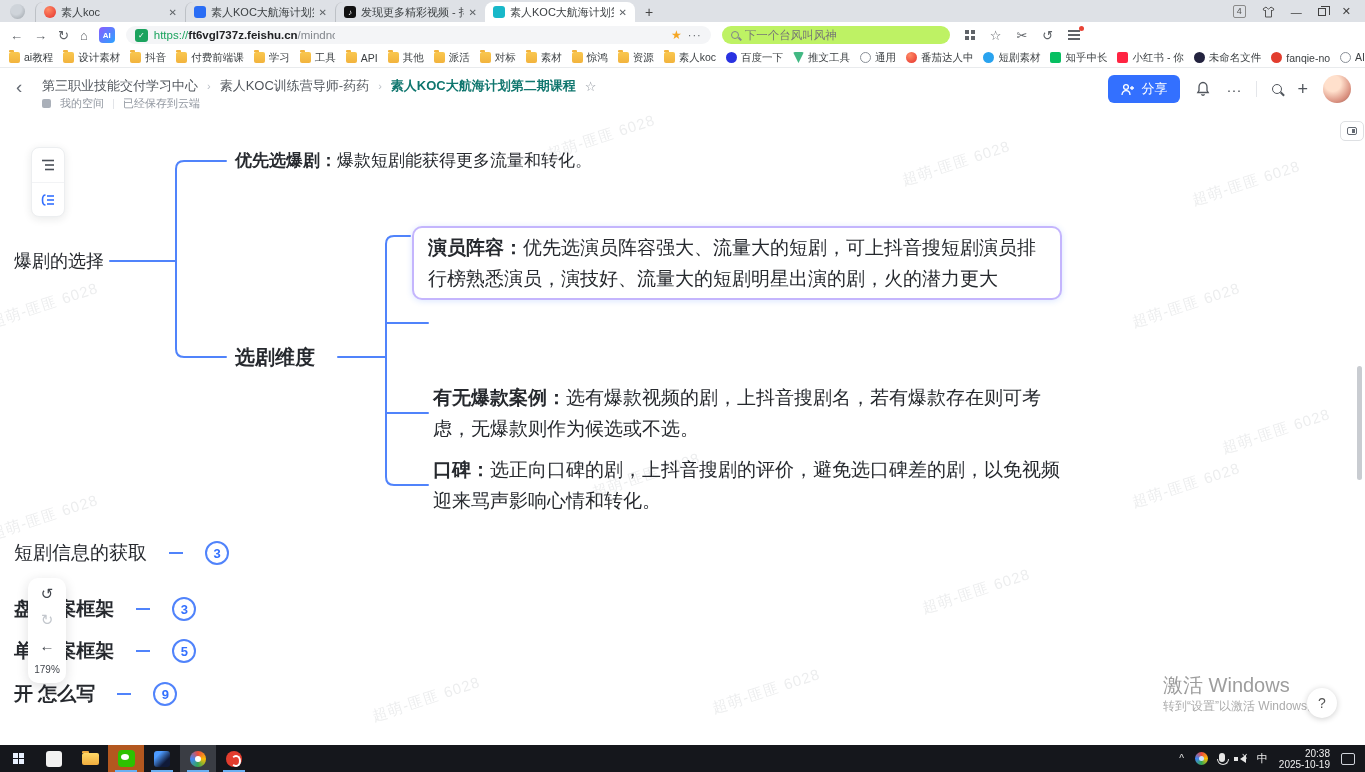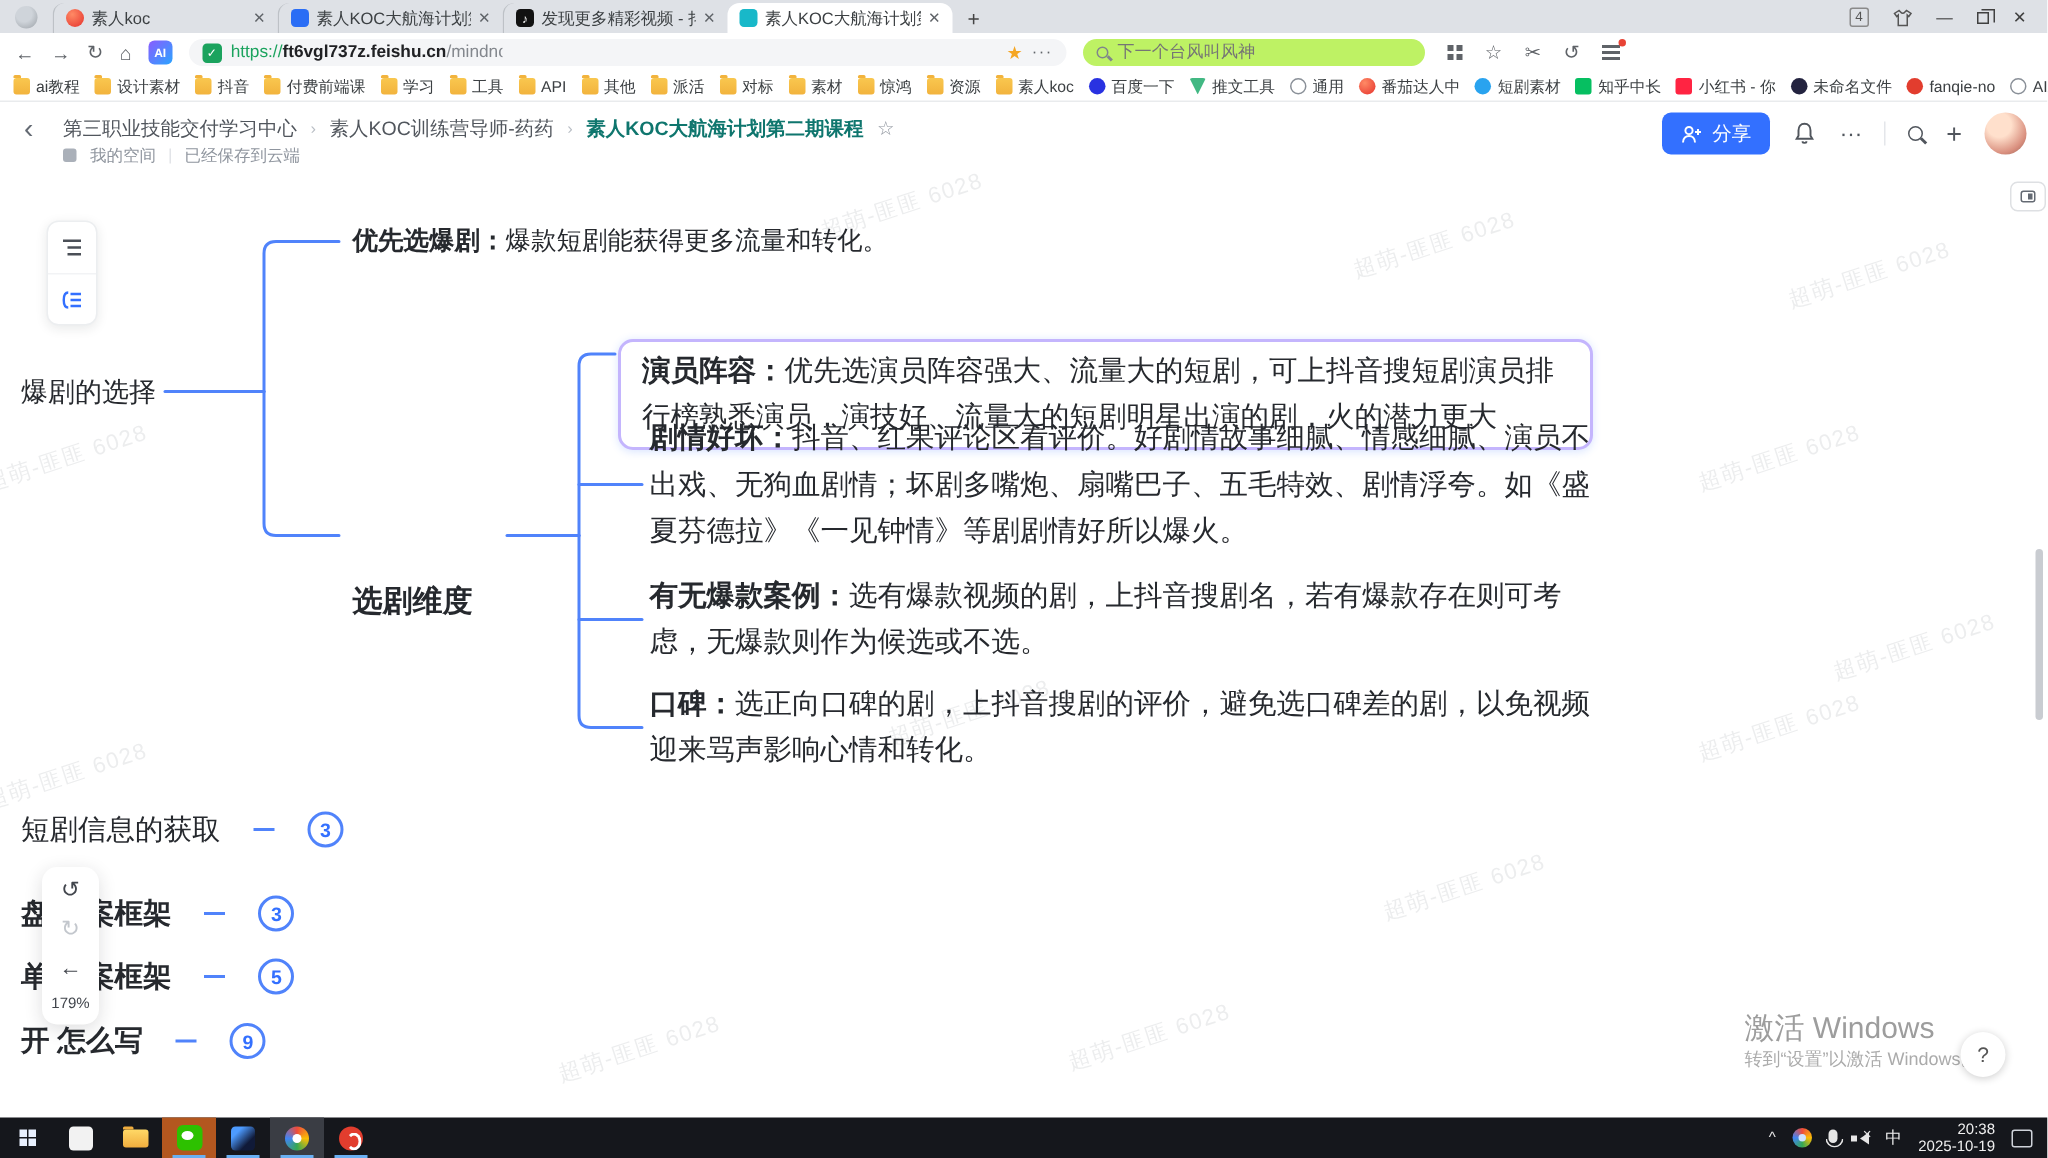--- a/index.html
+++ b/index.html
@@ -89,21 +89,21 @@
   .wm:nth-of-type(1){left:545px;top:16px;} .wm:nth-of-type(2){left:900px;top:42px;}
   .wm:nth-of-type(3){left:1190px;top:62px;} .wm:nth-of-type(4){left:-12px;top:184px;}
   .wm:nth-of-type(5){left:1130px;top:184px;} .wm:nth-of-type(6){left:590px;top:354px;}
   .wm:nth-of-type(7){left:1130px;top:364px;} .wm:nth-of-type(8){left:-12px;top:396px;}
   .wm:nth-of-type(9){left:920px;top:470px;} .wm:nth-of-type(10){left:370px;top:578px;}
   .wm:nth-of-type(11){left:710px;top:570px;} .wm:nth-of-type(12){left:1220px;top:310px;}
   .connectors { position:absolute; left:0; top:0; z-index:1; pointer-events:none; }
   .mm { position:absolute; z-index:2; color:#26292e; }
   .node-root { left:14px; top:137px; font-size:18px; line-height:24px; }
   .node-priority { left:235px; top:38px; font-size:17px; line-height:22px; }
-  .node-dim { left:235px; top:232px; font-size:20px; line-height:26px; font-weight:bold;margin-top:44px; }
+  .node-dim { left:235px; top:232px; font-size:20px; line-height:26px; font-weight:bold; }
   .blabel { font-weight:bold; }
   .cast-box { left:412px; top:88px; width:650px; padding:4px 14px; border:2px solid #c4b5fd; border-radius:10px; background:#fff; font-size:19px; line-height:31px; box-shadow:0 1px 6px rgba(51,112,255,0.18);margin-top:26px; }
   .node-plot { left:433px; top:165px; width:640px; font-size:19px; line-height:31px; }
   .node-cases { left:433px; top:270px; width:640px; font-size:19px; line-height:31px; }
   .node-rep { left:433px; top:342px; width:640px; font-size:19px; line-height:31px; }
   .topic { position:absolute; left:14px; display:flex; align-items:center; gap:22px; font-size:19px; color:#26292e; white-space:nowrap; z-index:2; }
   .topic .stub { width:14px; height:2px; background:#5083fb; }
   .topic .badge { width:24px; height:24px; border:2px solid #5083fb; border-radius:50%; background:#fff; color:#3370ff; font-size:13px; font-weight:bold; display:flex; align-items:center; justify-content:center; }
   .t1 { top:428px; font-weight:normal; }
   .t2 { top:484px; font-weight:bold; }
@@ -405,21 +405,20 @@
       <path d="M386,245 L386,365 Q386,373 394,373 L428,373"></path>
       <path d="M386,211 L428,211"></path>
       <path d="M386,301 L428,301"></path>
     </g>
   </svg>
 
   <div class="mm node-root">爆剧的选择</div>
   <div class="mm node-priority"><span class="blabel">优先选爆剧：</span><span>爆款短剧能获得更多流量和转化。</span></div>
   <div class="mm node-dim">选剧维度</div>
   <div class="mm cast-box"><span class="blabel">演员阵容：</span><span>优先选演员阵容强大、流量大的短剧，可上抖音搜短剧演员排行榜熟悉演员，演技好、流量大的短剧明星出演的剧，火的潜力更大</span></div>
-  <div class="mm node-plot"><span class="blabel">剧情好坏：</span><span>抖音、红果评论区看评价。好剧情故事细腻、情感细腻、演员不出戏、无狗血剧情；坏剧多嘴炮、扇嘴巴子、五毛特效、剧情浮夸。如《盛夏芬德拉》《一见钟情》等剧剧情好所以爆火。</span></div>
   <div class="mm node-cases"><span class="blabel">有无爆款案例：</span><span>选有爆款视频的剧，上抖音搜剧名，若有爆款存在则可考虑，无爆款则作为候选或不选。</span></div>
   <div class="mm node-rep"><span class="blabel">口碑：</span><span>选正向口碑的剧，上抖音搜剧的评价，避免选口碑差的剧，以免视频迎来骂声影响心情和转化。</span></div>
 
   <div class="topic t1">
     <span>短剧信息的获取</span>
     <span class="stub"></span>
     <span class="badge">3</span>
   </div>
   <div class="topic t2">
     <span>盘 文案框架</span>

